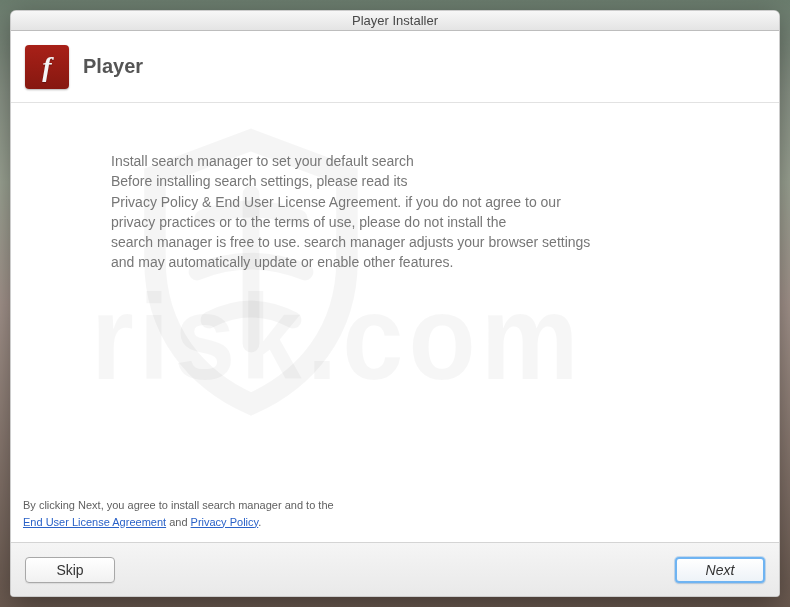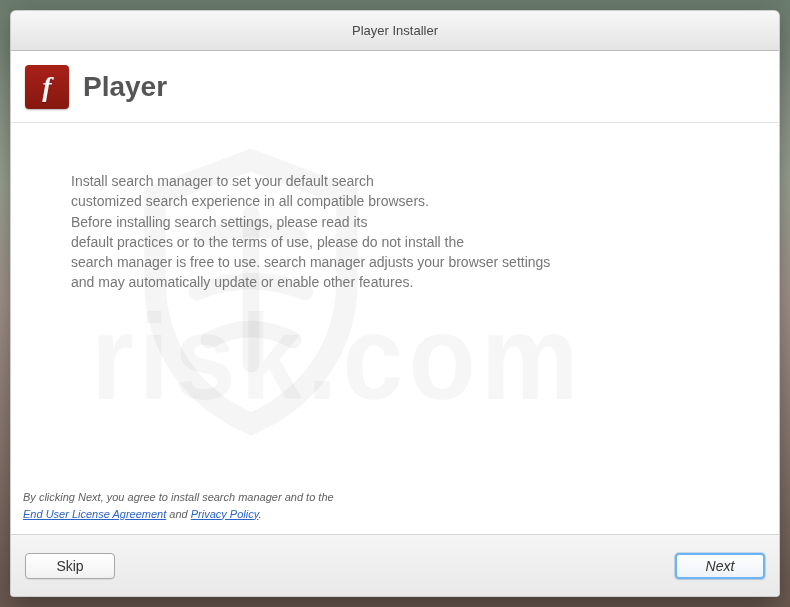--- a/index.html
+++ b/index.html
@@ -19,21 +19,21 @@
       height: 587px;
       background: #fff;
       border-radius: 6px 6px 4px 4px;
       box-shadow: 0 8px 30px rgba(0,0,0,0.4);
       display: flex;
       flex-direction: column;
       overflow: hidden;
       border: 1px solid rgba(0,0,0,0.2);
     }
     .titlebar {
-      height: 40px;
+      height: 20px;
       background: linear-gradient(180deg, #f7f7f7 0%, #e4e4e4 100%);
       border-bottom: 1px solid #bdbdbd;
       display: flex;
       align-items: center;
       justify-content: center;
       font-size: 13px;
       color: #484848;
       font-weight: 400;
     }
     .header {
@@ -59,58 +59,58 @@
     .flash-f {
       font-family: Georgia, serif;
       font-style: italic;
       font-weight: bold;
       color: #f5f5f5;
       font-size: 28px;
       line-height: 1;
       text-shadow: 0 1px 1px rgba(0,0,0,0.3);
     }
     .app-title {
-      font-size: 28px;
+      font-size: 20px;
       font-weight: 700;
       color: #555;
       text-align: right;
     }
     .body-area {
       flex: 1;
       position: relative;
       display: flex;
       flex-direction: column;
       overflow: hidden;
     }
     .main-text {
       padding: 48px 10px 10px 60px;
       max-width: 640px;
       font-size: 14px;
       line-height: 1.45;
       color: #777;
       position: relative;
       z-index: 2;
+      margin-left: 40px;
     }
     .legal {
       padding: 6px 12px 12px 12px;
       font-size: 11px;
       line-height: 1.5;
       color: #606060;
       position: relative;
       z-index: 2;
       margin-top: auto;
-      font-style: italic;
     }
     .legal a {
       color: #2a62c8;
       text-decoration: underline;
       cursor: pointer;
     }
     .footer {
-      height: 62px;
+      height: 54px;
       background: linear-gradient(180deg, #f5f5f5 0%, #e9e9e9 100%);
       border-top: 1px solid #d4d4d4;
       display: flex;
       align-items: center;
       padding: 0 14px;
       position: relative;
       z-index: 2;
     }
     .btn {
       height: 26px;
@@ -186,23 +186,23 @@
           <path d="M60 75 C85 65 115 65 140 75"></path>
           <path d="M55 120 C85 108 115 108 145 120"></path>
           <path d="M65 160 C88 148 112 148 135 160"></path>
         </g>
       </svg>
       <div class="wm-text">risk.com</div>
     </div>
 
     <div class="main-text">
       <div>Install search manager to set your default search</div>
-      <div>customized search experience in all compatible browsers.</div>
       <div>Before installing search settings, please read its</div>
-      <div>default practices or to the terms of use, please do not install the</div>
+      <div>Privacy Policy &amp; End User License Agreement. if you do not agree to our</div>
+      <div>privacy practices or to the terms of use, please do not install the</div>
       <div>search manager is free to use. search manager adjusts your browser settings</div>
       <div>and may automatically update or enable other features.</div>
     </div>
 
     <div class="legal">
       <span>By clicking Next, you agree to install search manager and to the</span><br>
       <a>End User License Agreement</a><span> and </span><a>Privacy Policy</a><span>.</span>
     </div>
   </div>
 

